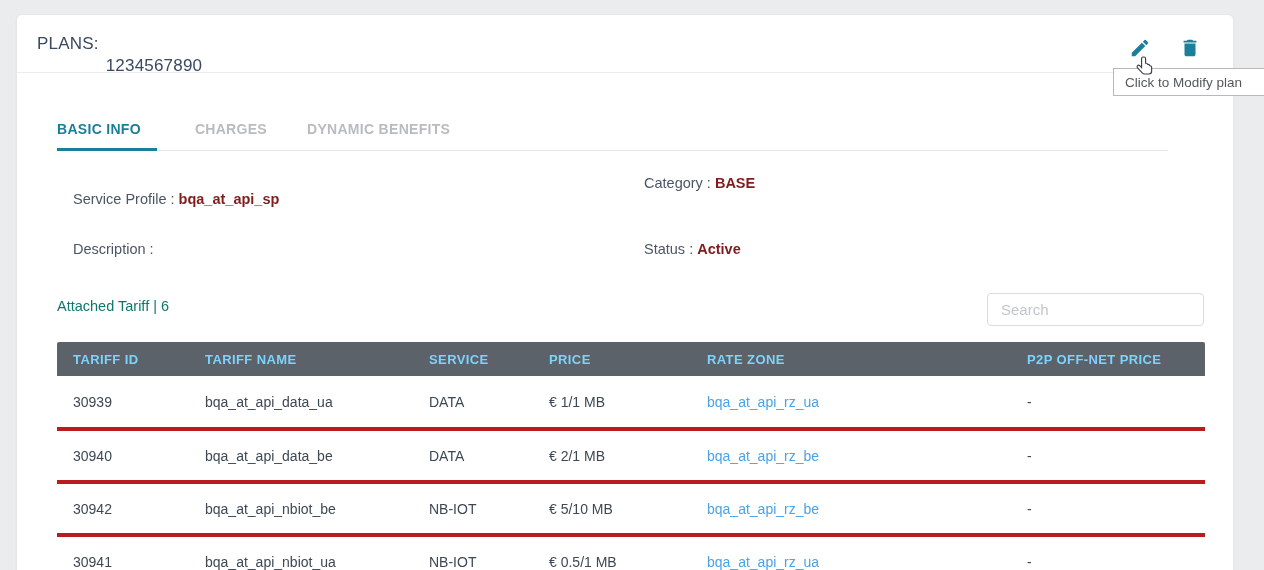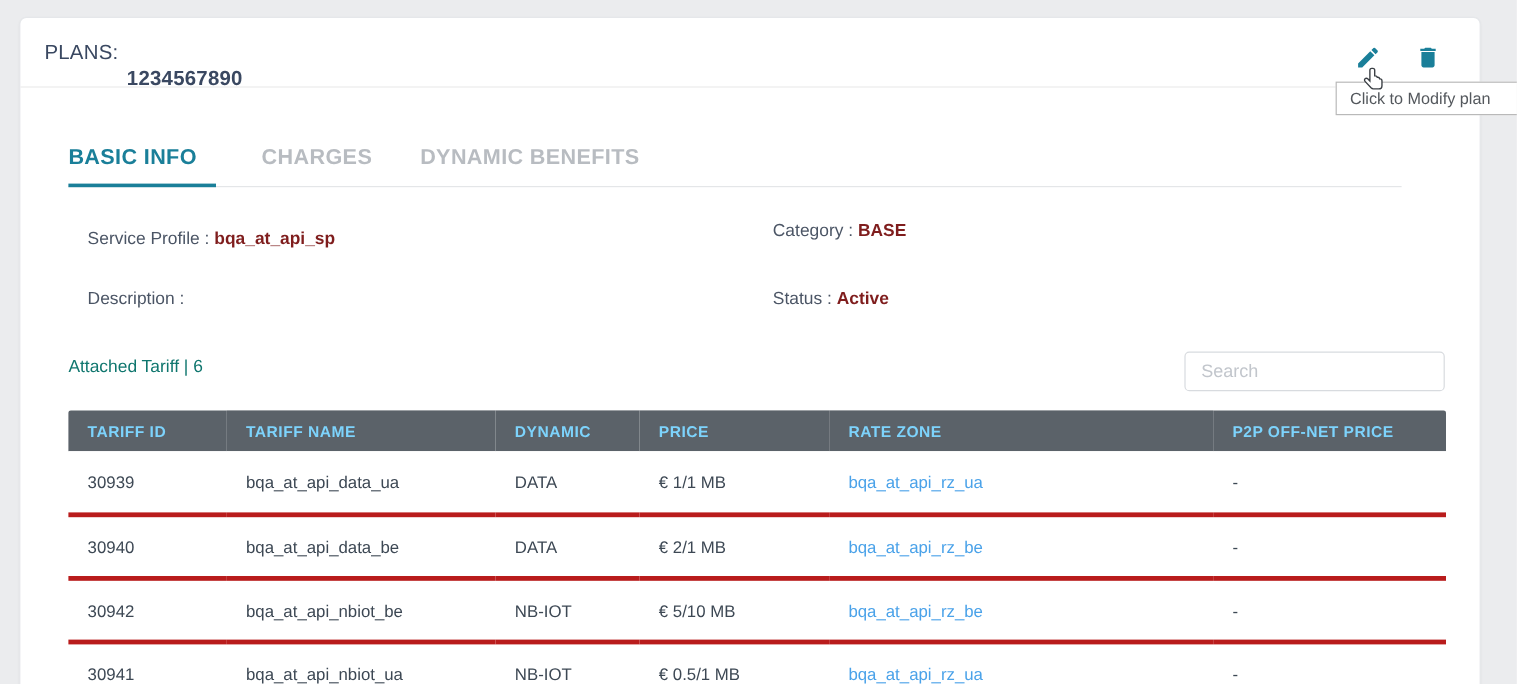--- a/index.html
+++ b/index.html
@@ -18,21 +18,21 @@
   }
   
   .card-header {
     position:relative; height:58px; border-bottom:1px solid #ececec;
   }
   .plan-title {
     position:absolute; left:20px; top:0; height:58px;
     display:flex; align-items:center; gap:7px;
     font-size:17px; color:#3a4861; letter-spacing:0.2px;
   }
-  .plan-title b { font-weight:bold;margin-top:44px; }
+  .plan-title b { font-weight:normal;margin-top:44px; }
   .header-actions {
     position:absolute; right:32px; top:22px;
     display:flex; gap:28px;
   }
   .icon-btn { width:22px; height:22px; cursor:pointer; }
   .icon-btn svg { width:22px; height:22px; display:block; }
 
   
   .tooltip {
     position:absolute; left:1113px; top:68px; height:28px; width:170px;
@@ -45,36 +45,36 @@
     pointer-events:none;
   }
 
   
   .tabs {
     position:absolute; left:40px; top:96px; width:1111px;
     display:flex; gap:38px;
     border-bottom:1px solid #e4e6e8;
   }
   .tab {
-    font-size:18px; font-weight:bold; letter-spacing:0.3px;
+    font-size:14px; font-weight:bold; letter-spacing:0.3px;
     color:#b8bcc1; padding:10px 2px 13px 0; cursor:pointer;
     position:relative; white-space:nowrap;
   }
   .tab.active { color:#1a7f99; padding-right:16px; }
   .tab.active::after {
     content:""; position:absolute; left:0; right:0; bottom:-1px; height:3px;
     background:#1a7f99;
   }
 
   
   .details { position:absolute; left:0; top:0; width:100%; font-size:14.5px; }
   .detail-item { position:absolute; white-space:nowrap; color:#4b5565; }
   .detail-item b { color:#7f1d1d; }
   .d-sp  { left:56px;  top:176px; }
-  .d-cat { left:627px; top:170px; }
+  .d-cat { left:627px; top:160px; }
   .d-desc{ left:56px;  top:226px; }
   .d-st  { left:627px; top:226px; }
 
   
   .attached-label {
     position:absolute; left:40px; top:283px; font-size:14.5px; color:#0f766e;
   }
   .search-input {
     position:absolute; left:970px; top:278px; width:217px; height:33px;
     border:1px solid #d8dbdf; border-radius:4px; background:#fff;
@@ -161,21 +161,21 @@
         <col class="col-name">
         <col class="col-svc">
       <col class="col-price">
         <col class="col-rz">
         <col class="col-p2p">
     </colgroup>
     <thead>
       <tr>
         <th>TARIFF ID</th>
         <th>TARIFF NAME</th>
-        <th>DYNAMIC</th>
+        <th>SERVICE</th>
         <th>PRICE</th>
         <th>RATE ZONE</th>
         <th>P2P OFF-NET PRICE</th>
       </tr>
     </thead>
     <tbody>
       <tr>
         <td>30939</td>
         <td>bqa_at_api_data_ua</td>
         <td>DATA</td>

